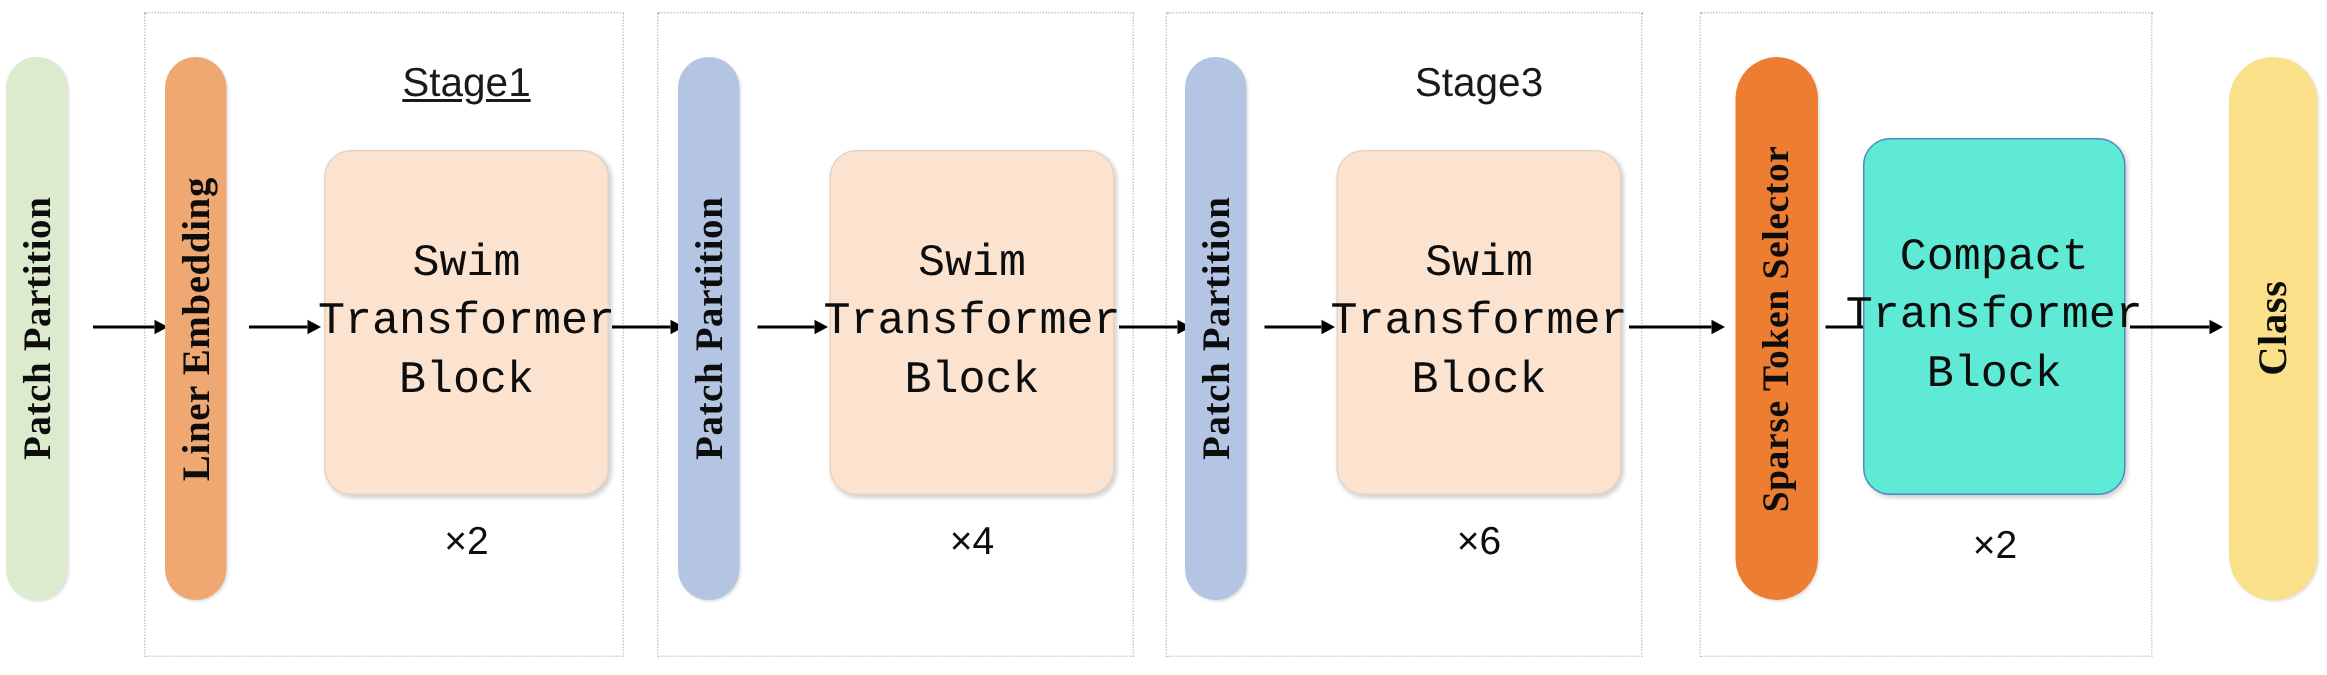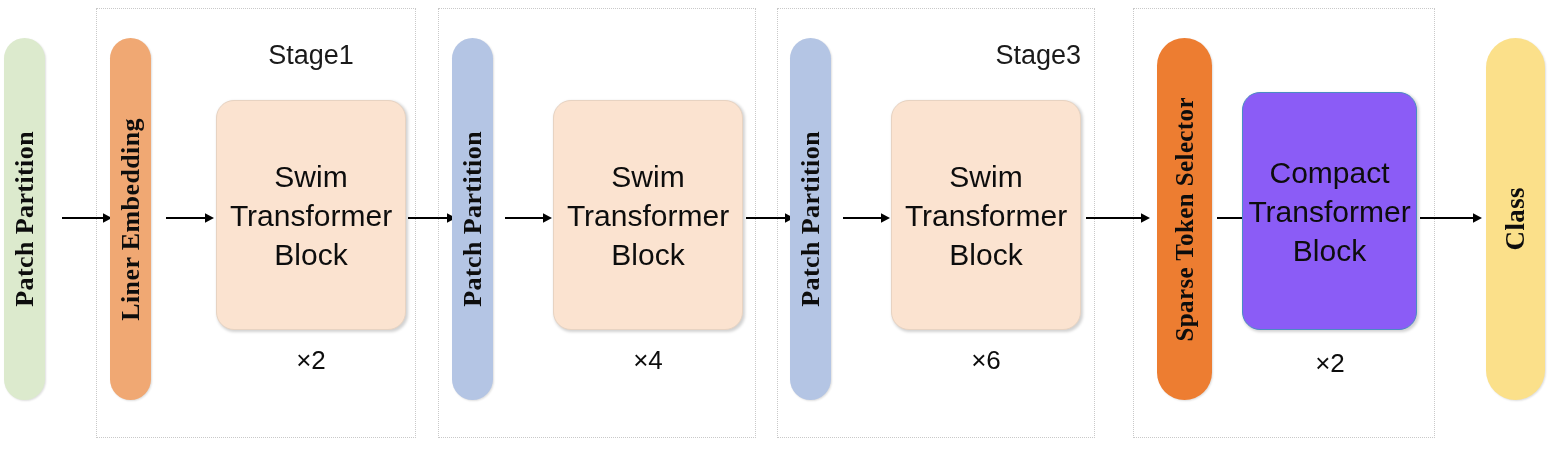--- a/index.html
+++ b/index.html
@@ -49,21 +49,21 @@
     position: absolute;
     box-sizing: border-box;
     display: flex;
     align-items: center;
     justify-content: center;
     text-align: center;
     border-radius: 18px;
     box-shadow: 1.5px 1.5px 3px rgba(0,0,0,0.18);
   }
   .block .btext {
-    font-family: Liberation Sans, sans-serif;
+    font-family: Liberation Mono, monospace;
     color: #0d0d0d;
     line-height: 1.30;
     padding: 0 6px;
   }
 
   
   .stage-title {
     position: absolute;
     font-family: "Liberation Sans", sans-serif;
     font-size: 27px;
@@ -101,21 +101,21 @@
     <span class="vtext" style="font-size:26px;">Patch Partition</span>
   </div>
 
   <div class="arrow" style="left:62px; top:211px; width:50px;">
     <svg width="50" height="14" viewBox="0 0 50 14">
       <line x1="0" y1="7" x2="41" y2="7" stroke="#000" stroke-width="2.1"></line>
       <polygon points="41,2.2 50,7 41,11.8" fill="#000"></polygon>
     </svg>
   </div>
 
-  <div class="stage-title" style="left:216px; top:40px; width:190px;">Stage1</div>
+  <div class="stage-title" style="left:216px; top:40px; width:190px;text-decoration:underline;">Stage1</div>
 
   <div class="pill" style="left:110px; top:38px; width:41px; height:362px; background:#f0a873;">
     <span class="vtext" style="font-size:26px;">Liner Embedding</span>
   </div>
 
   <div class="arrow" style="left:166px; top:211px; width:48px;">
     <svg width="48" height="14" viewBox="0 0 48 14">
       <line x1="0" y1="7" x2="39" y2="7" stroke="#000" stroke-width="2.1"></line>
       <polygon points="39,2.2 48,7 39,11.8" fill="#000"></polygon>
     </svg>
@@ -152,21 +152,21 @@
 
   <div class="mult" style="left:603px; top:345px; width:90px;">×4</div>
 
   <div class="arrow" style="left:746px; top:211px; width:48px;">
     <svg width="48" height="14" viewBox="0 0 48 14">
       <line x1="0" y1="7" x2="39" y2="7" stroke="#000" stroke-width="2.1"></line>
       <polygon points="39,2.2 48,7 39,11.8" fill="#000"></polygon>
     </svg>
   </div>
 
-  <div class="stage-title" style="left:891px; top:40px; width:190px;text-align:right;">Stage3</div>
+  <div class="stage-title" style="left:891px; top:40px; width:190px;">Stage3</div>
 
   <div class="pill" style="left:790px; top:38px; width:41px; height:362px; background:#b4c5e4;">
     <span class="vtext" style="font-size:26px;">Patch Partition</span>
   </div>
 
   <div class="arrow" style="left:843px; top:211px; width:47px;">
     <svg width="47" height="14" viewBox="0 0 47 14">
       <line x1="0" y1="7" x2="38" y2="7" stroke="#000" stroke-width="2.1"></line>
       <polygon points="38,2.2 47,7 38,11.8" fill="#000"></polygon>
     </svg>
@@ -190,21 +190,21 @@
     <span class="vtext" style="font-size:25px;">Sparse Token Selector</span>
   </div>
 
   <div class="arrow" style="left:1217px; top:211px; width:48px;">
     <svg width="48" height="14" viewBox="0 0 48 14">
       <line x1="0" y1="7" x2="39" y2="7" stroke="#000" stroke-width="2.1"></line>
       <polygon points="39,2.2 48,7 39,11.8" fill="#000"></polygon>
     </svg>
   </div>
 
-  <div class="block" style="left:1242px; top:92px; width:175px; height:238px; background:#8b5cf6; border:1px solid #4a8bc4;">
+  <div class="block" style="left:1242px; top:92px; width:175px; height:238px; background:#5eead4; border:1px solid #4a8bc4;">
     <span class="btext" style="font-size:30px;">Compact Transformer Block</span>
   </div>
 
   <div class="mult" style="left:1285px; top:348px; width:90px;">×2</div>
 
   <div class="arrow" style="left:1420px; top:211px; width:62px;">
     <svg width="62" height="14" viewBox="0 0 62 14">
       <line x1="0" y1="7" x2="53" y2="7" stroke="#000" stroke-width="2.1"></line>
       <polygon points="53,2.2 62,7 53,11.8" fill="#000"></polygon>
     </svg>

